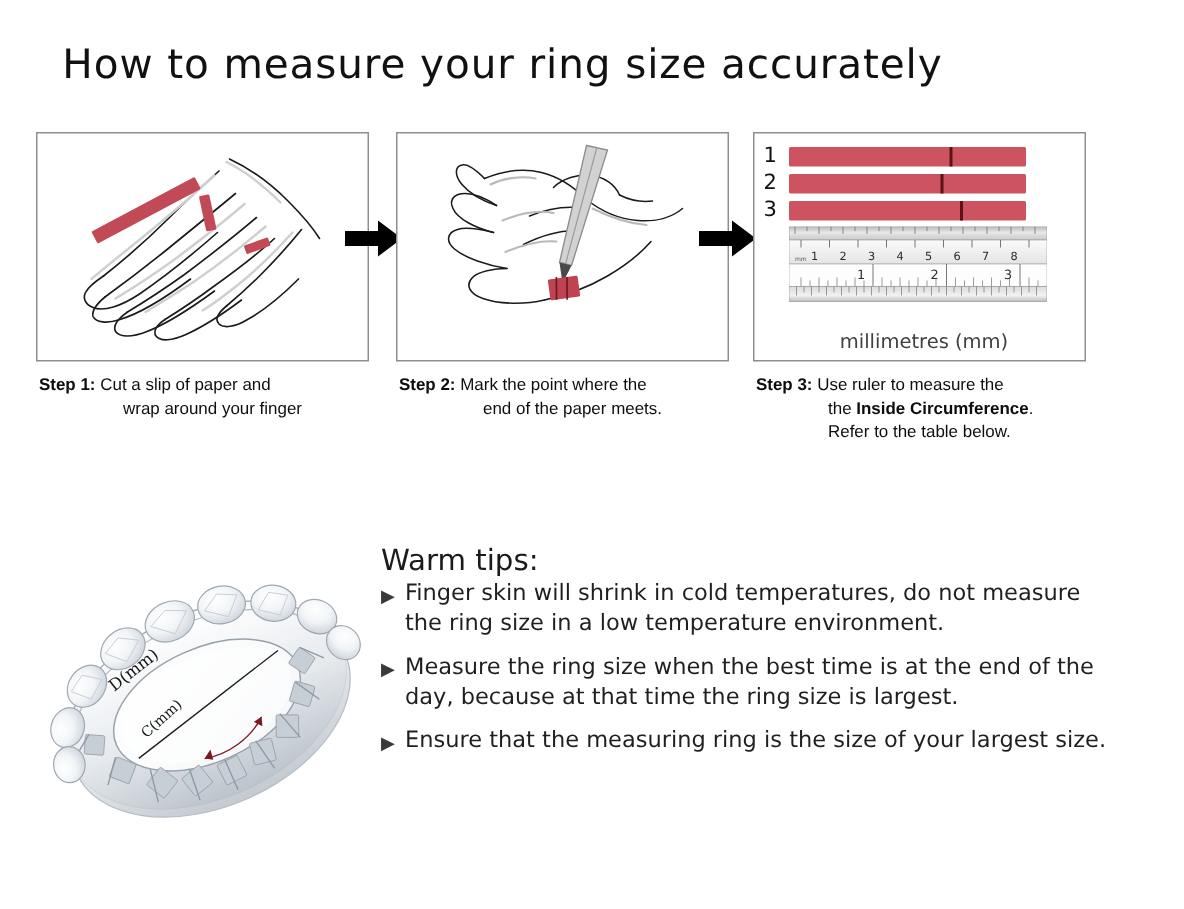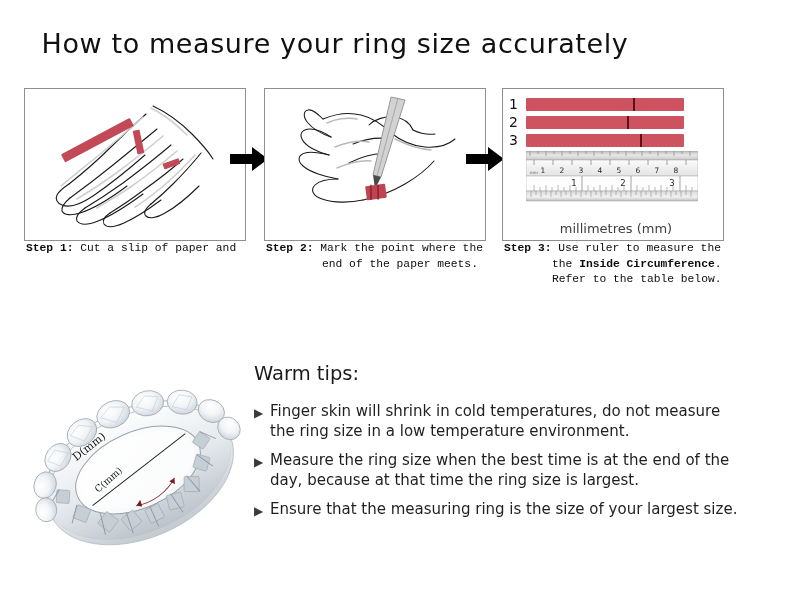--- a/index.html
+++ b/index.html
@@ -45,22 +45,22 @@
     top: 0;
   }
   .panel {
     box-sizing: border-box;
     border: 1.5px solid #8e8e8e;
     background: #ffffff;
     position: relative;
     overflow: hidden;
   }
   .step-caption {
-    margin-top: 0;
-    font-family: Liberation Mono, monospace;
+    margin-top: 9px;
+    font-family: Liberation Sans, sans-serif;
     font-size: 11.3px;
     line-height: 15.5px;
     color: #0d0d0d;
     text-align: center;
   }
   .step-caption .lead {
     font-weight: bold;
   }
   .step-note {
     margin-top: 19px;
@@ -119,21 +119,20 @@
     position: absolute;
     left: 254px;
     top: 362px;
     width: 520px;
   }
   #tips-heading {
     font-family: "DejaVu Sans", sans-serif;
     font-size: 19.5px;
     font-weight: 400;
     color: #1b1b1b;
-    margin-bottom: 16px;
   }
   .tip {
     display: flex;
     align-items: flex-start;
     margin-bottom: 9px;
   }
   .tip-bullet {
     flex: 0 0 auto;
     width: 16px;
     font-size: 12px;
@@ -217,20 +216,21 @@
         <g>
           <rect x="138" y="72" width="17" height="6" fill="#c24a56" rx="1" transform="rotate(-20 146 75)"></rect>
         </g>
       </svg>
     </div>
     <div class="step-caption">
       <div class="cap-l1">
         <span class="lead">Step 1:</span>
         <span>Cut a slip of paper and</span>
       </div>
+      <div class="cap-l2">wrap around your finger</div>
     </div>
   </div>
 
   <div class="flow-arrow" style="left:228px;">
     <svg width="42" height="30" viewBox="0 0 42 30">
       <path d="M2 10 H24 V3 L40 15 L24 27 V20 H2 Z" fill="#000000"></path>
     </svg>
   </div>
 
   <div class="step-col" style="left:264px; width:248px;">

